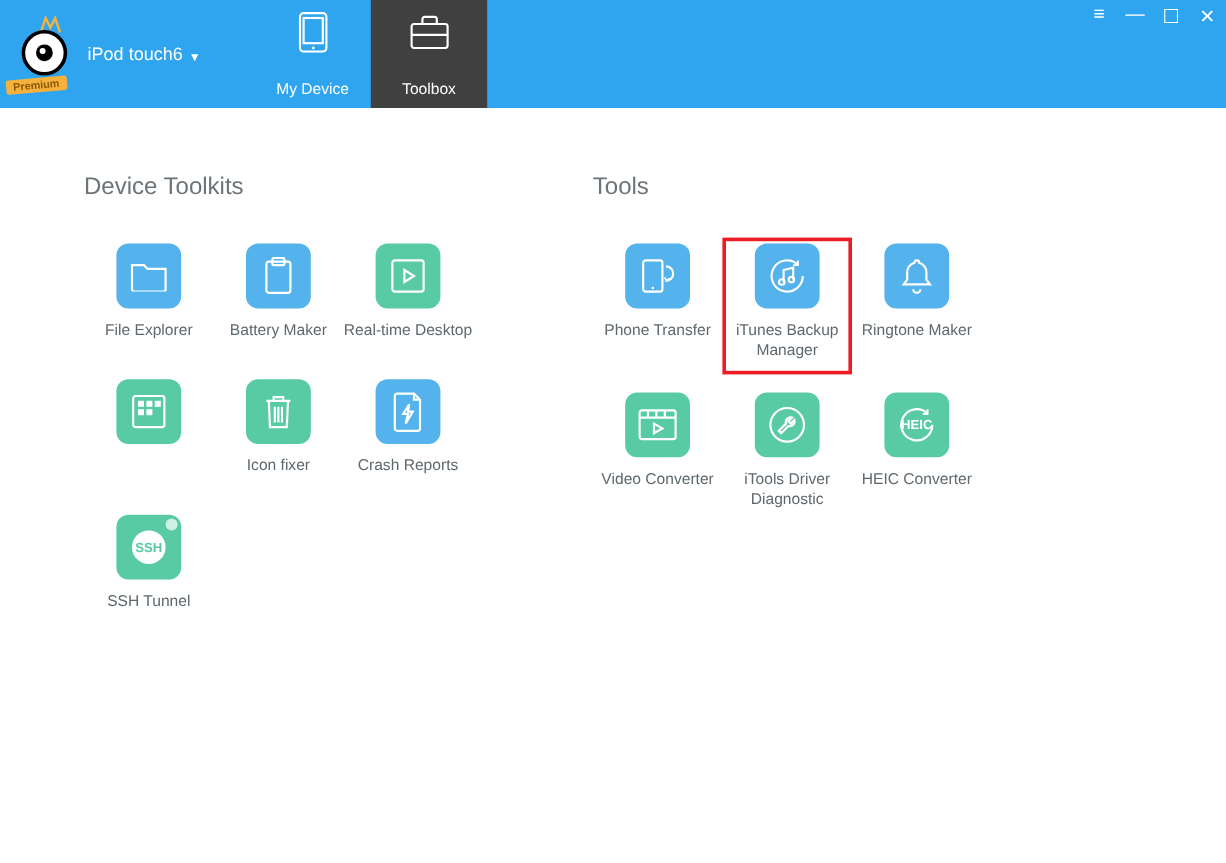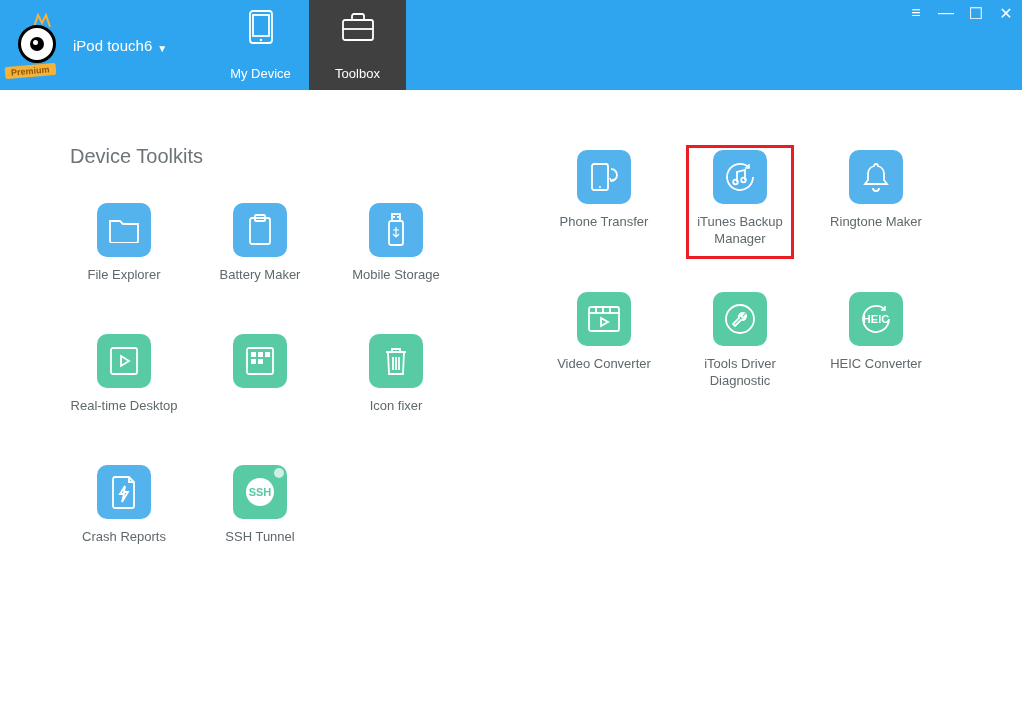--- a/index.html
+++ b/index.html
@@ -21,21 +21,21 @@
 .tab-icon { width: 34px; height: 34px; display: flex; align-items: center; justify-content: center; }
 .tab-label { font-size: 13px; }
 
 .wincontrols { position: absolute; right: 8px; top: 4px; display: flex; gap: 14px; color: #fff; font-size: 16px; }
 .wincontrols span { cursor: pointer; width: 16px; text-align: center; }
 
 .content { display: flex; padding: 55px 70px 0 70px; gap: 100px; }
 .section { flex: 0 0 auto; }
 .section-title { font-size: 20px; color: #6d7478; font-weight: normal; margin-bottom: 30px; }
 
-.grid { display: grid; grid-template-columns: repeat(3, 108px); column-gap: 0px; row-gap: 10px; gap: 28px; }
+.grid { display: grid; grid-template-columns: repeat(3, 108px); column-gap: 0px; row-gap: 10px; }
 .tile { width: 108px; display: flex; flex-direction: column; align-items: center; cursor: pointer; padding-top: 5px; }
 .tile-icon { width: 54px; height: 54px; border-radius: 10px; display: flex; align-items: center; justify-content: center; margin-bottom: 10px; position: relative; }
 .tile-icon.blue { background: #54b2ec; }
 .tile-icon.green { background: #58caa4; }
 .tile-label { font-size: 13px; color: #5f686c; text-align: center; line-height: 1.3; min-height: 34px; }
 
 .highlight { border: 3px solid #ec1c24; padding: 2px 0 8px 0; }
 
 svg { stroke: #fff; fill: none; stroke-width: 1.8; }
 .heic-text { fill: #fff; stroke: none; font-size: 11px; font-weight: bold; text-anchor: middle; dominant-baseline: middle; }
@@ -110,32 +110,20 @@
       <div class="tile">
         <div class="tile-icon blue">
           <svg width="26" height="32" viewBox="0 0 26 32">
               <rect x="3" y="4" width="20" height="26" rx="2"></rect>
               <rect x="8" y="1" width="10" height="6" rx="1"></rect>
             </svg>
         </div>
         <div class="tile-label">Battery Maker</div>
       </div>
 
-      <div class="tile">
-        <div class="tile-icon blue">
-          <svg width="22" height="34" viewBox="0 0 22 34">
-              <rect x="4" y="8" width="14" height="24" rx="2"></rect>
-              <rect x="7" y="1" width="8" height="7"></rect>
-              <line x1="9" y1="3" x2="9" y2="5"></line>
-              <line x1="13" y1="3" x2="13" y2="5"></line>
-              <path d="M11 14 v10 M8 17 h6 M11 24 l-3-3 M11 24 l3-3" stroke-width="1.2"></path>
-            </svg>
-        </div>
-        <div class="tile-label">Mobile Storage</div>
-      </div>
 
       <div class="tile">
         <div class="tile-icon green">
           <svg width="32" height="32" viewBox="0 0 32 32">
               <rect x="3" y="3" width="26" height="26" rx="2"></rect>
               <path d="M13 11 l8 5 l-8 5 Z"></path>
             </svg>
         </div>
         <div class="tile-label">Real-time Desktop</div>
       </div>
@@ -182,20 +170,21 @@
               <text x="18" y="19" class="ssh-text">SSH</text>
             </svg>
         </div>
         <div class="tile-label">SSH Tunnel</div>
       </div>
 
     </div>
   </div>
 
   <div class="section">
+    <h2 class="section-title">Tools</h2>
     <div class="grid">
 
       <div class="tile">
         <div class="tile-icon blue">
           <svg width="32" height="32" viewBox="0 0 32 32">
               <rect x="4" y="3" width="16" height="26" rx="2"></rect>
               <circle cx="12" cy="26" r="1" fill="#fff" stroke="none"></circle>
               <path d="M23 8 a6 6 0 0 1 0 12"></path>
               <path d="M26 18 l-3 2 l-1-3" stroke-width="1.4"></path>
             </svg>

